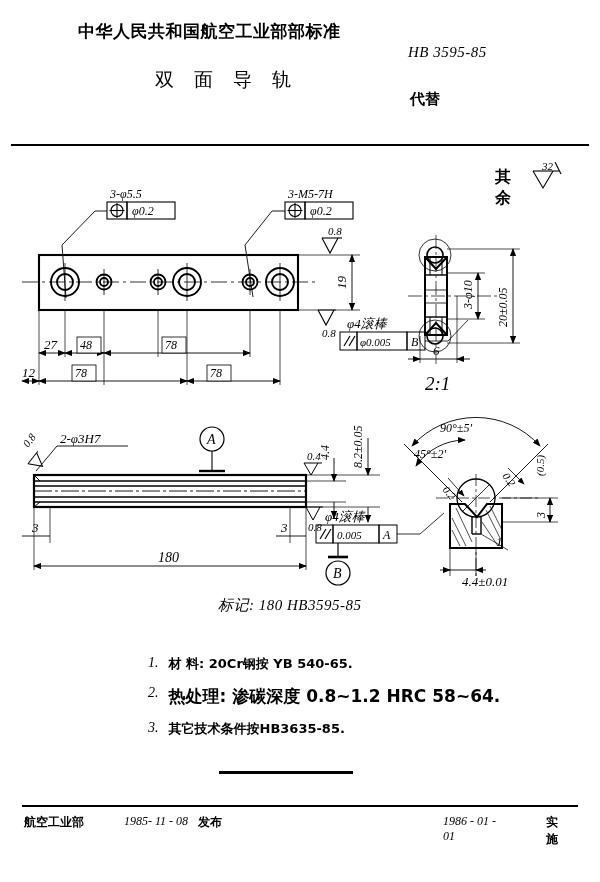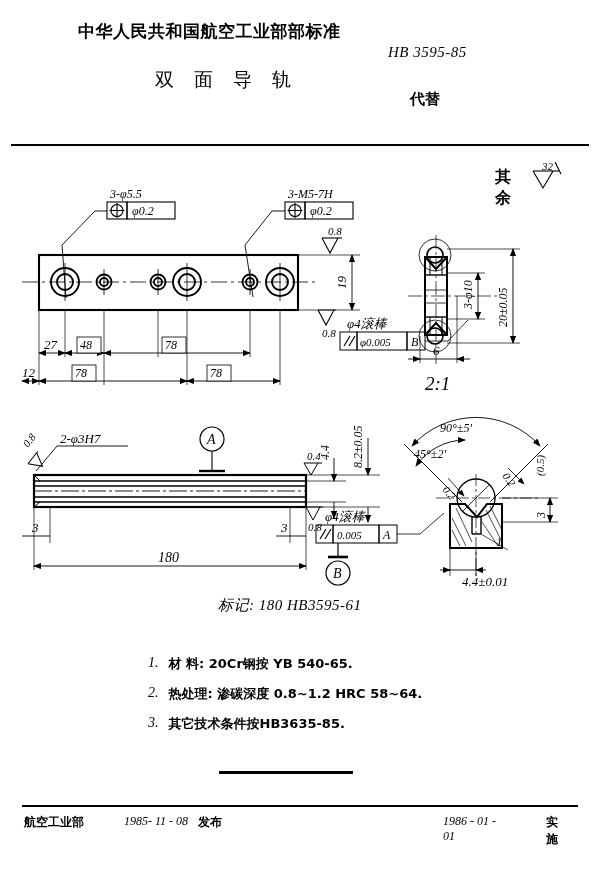--- a/index.html
+++ b/index.html
@@ -14,21 +14,21 @@
   svg{display:block;overflow:visible;}
   text{font-family:"Liberation Serif","DejaVu Serif",serif;}
 </style>
 </head>
 <body>
 
 <div class="page">
 
   <div class="abs cjkh" style="left:78px;top:20px;font-size:17px;letter-spacing:0.5px;">中华人民共和国航空工业部部标准</div>
 
-  <div class="abs hw" style="left:388px;top:44px;font-size:15px;letter-spacing:0.5px;">HB 3595-85</div>
+  <div class="abs hw" style="left:408px;top:44px;font-size:15px;letter-spacing:0.5px;">HB 3595-85</div>
 
   <div class="abs hw" style="left:155px;top:67px;font-size:19px;letter-spacing:7px;
               font-family:'DejaVu Sans','Liberation Sans',sans-serif;font-style:normal;">双 面 导 轨</div>
 
   <div class="abs cjk" style="left:410px;top:90px;font-size:15px;text-align:center;">代替</div>
   <div class="abs hw" style="left:440px;top:90px;font-size:11px;"></div>
 
   <div class="abs rule" style="left:11px;top:144px;width:578px;height:2px;"></div>
 
   <div class="abs" style="left:495px;top:160px;">
@@ -388,30 +388,30 @@
     <g>
       <line x1="60" y1="130" x2="60" y2="158" stroke="#000" stroke-width="0.7"></line>
       <line x1="86" y1="130" x2="86" y2="158" stroke="#000" stroke-width="0.7"></line>
       <line x1="50" y1="152" x2="60" y2="152" stroke="#000" stroke-width="0.9" marker-end="url(#ar)"></line>
       <line x1="86" y1="152" x2="96" y2="152" stroke="#000" stroke-width="0.9" marker-start="url(#arS)"></line>
       <line x1="60" y1="152" x2="86" y2="152" stroke="#000" stroke-width="0.9"></line>
       <text x="72" y="168" font-size="13" font-style="italic">4.4±0.01</text>
     </g>
   </svg>
 
-  <div class="abs hw" style="left:218px;top:596px;font-size:15px;letter-spacing:0.5px;">标记: 180  HB3595-61</div>
+  <div class="abs hw" style="left:218px;top:596px;font-size:15px;letter-spacing:0.5px;">标记: 180  HB3595-85</div>
 
   <div class="abs" style="left:148px;top:655px;width:430px;">
     <div style="display:flex;gap:10px;margin-bottom:12px;">
       <span class="hw" style="font-size:14px;">1.</span>
       <span class="cjk" style="font-size:13px;">材  料: 20Cr钢按 YB 540-65.</span>
     </div>
     <div style="display:flex;gap:10px;margin-bottom:12px;">
       <span class="hw" style="font-size:14px;">2.</span>
-      <span class="cjk" style="font-size:13px;">热处理: 渗碳深度 0.8~1.2  HRC 58~64.</span>
+      <span class="cjk" style="font-size:17px;">热处理: 渗碳深度 0.8~1.2  HRC 58~64.</span>
     </div>
     <div style="display:flex;gap:10px;">
       <span class="hw" style="font-size:14px;">3.</span>
       <span class="cjk" style="font-size:13px;">其它技术条件按HB3635-85.</span>
     </div>
   </div>
 
   <div class="abs rule" style="left:219px;top:771px;width:134px;height:3px;"></div>
   <div class="abs rule" style="left:22px;top:805px;width:556px;height:2px;"></div>
 

